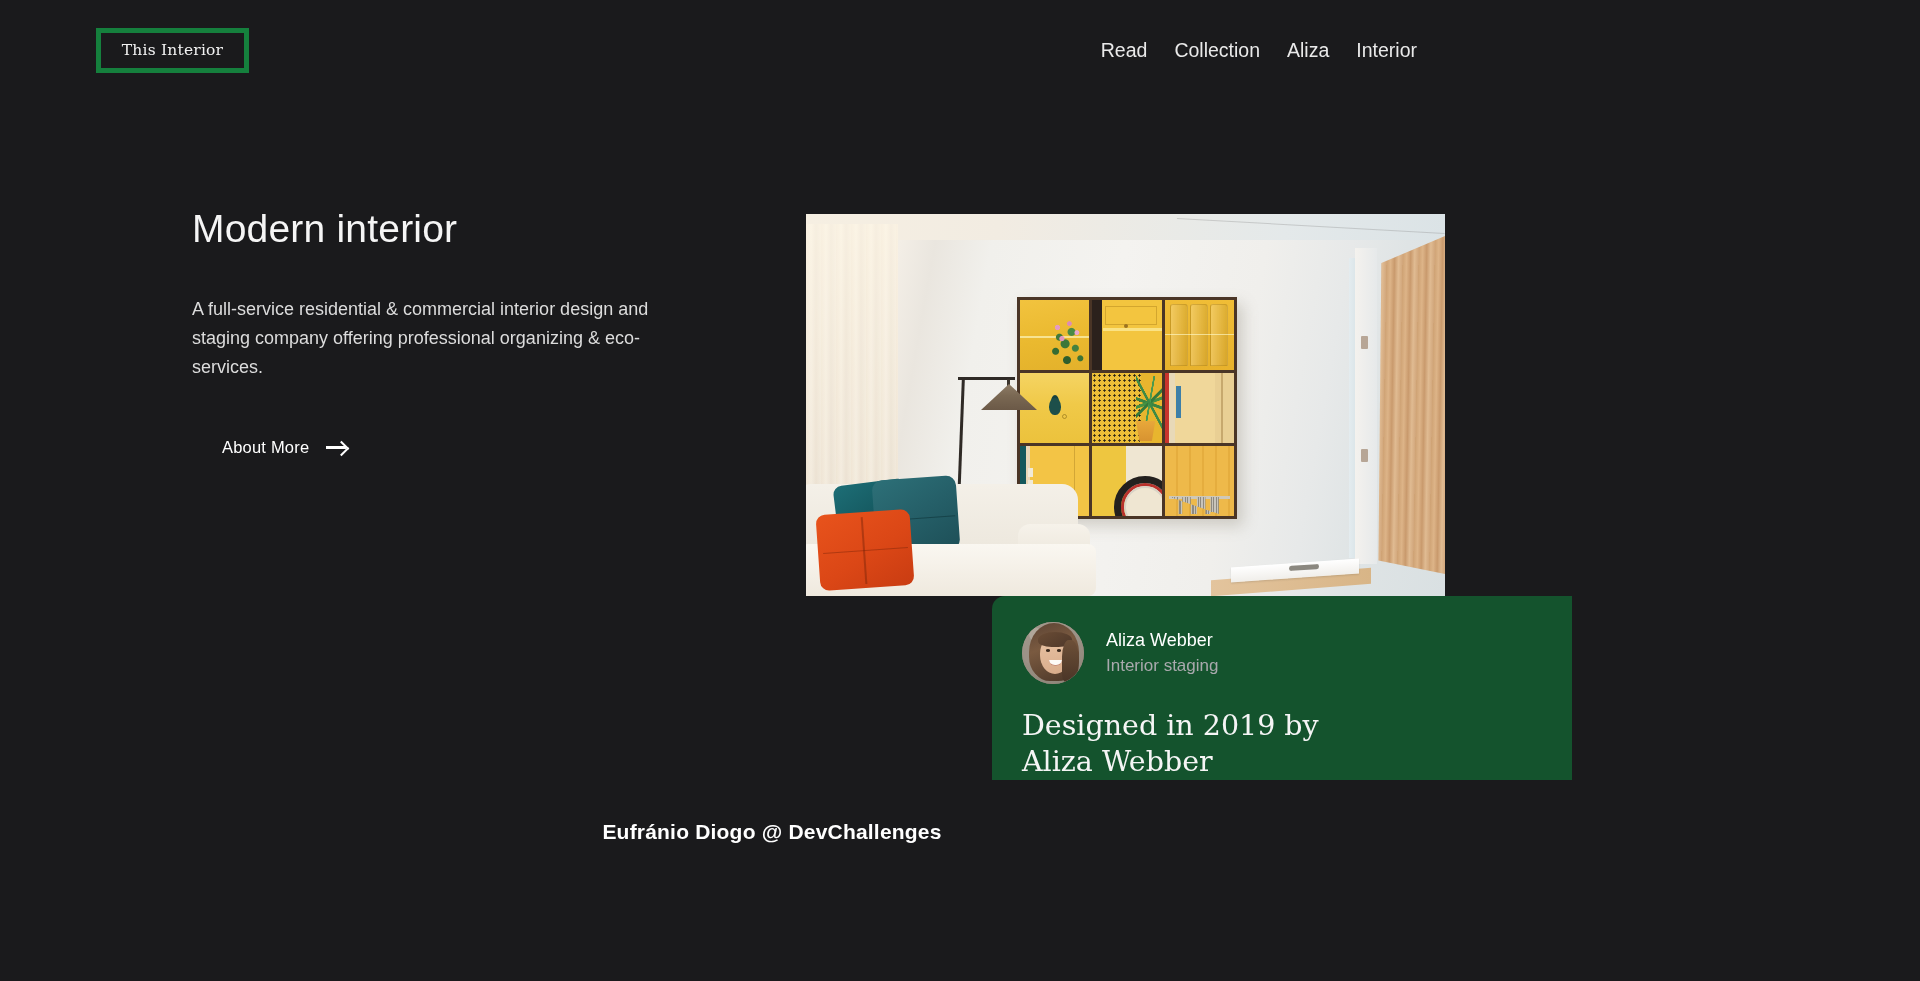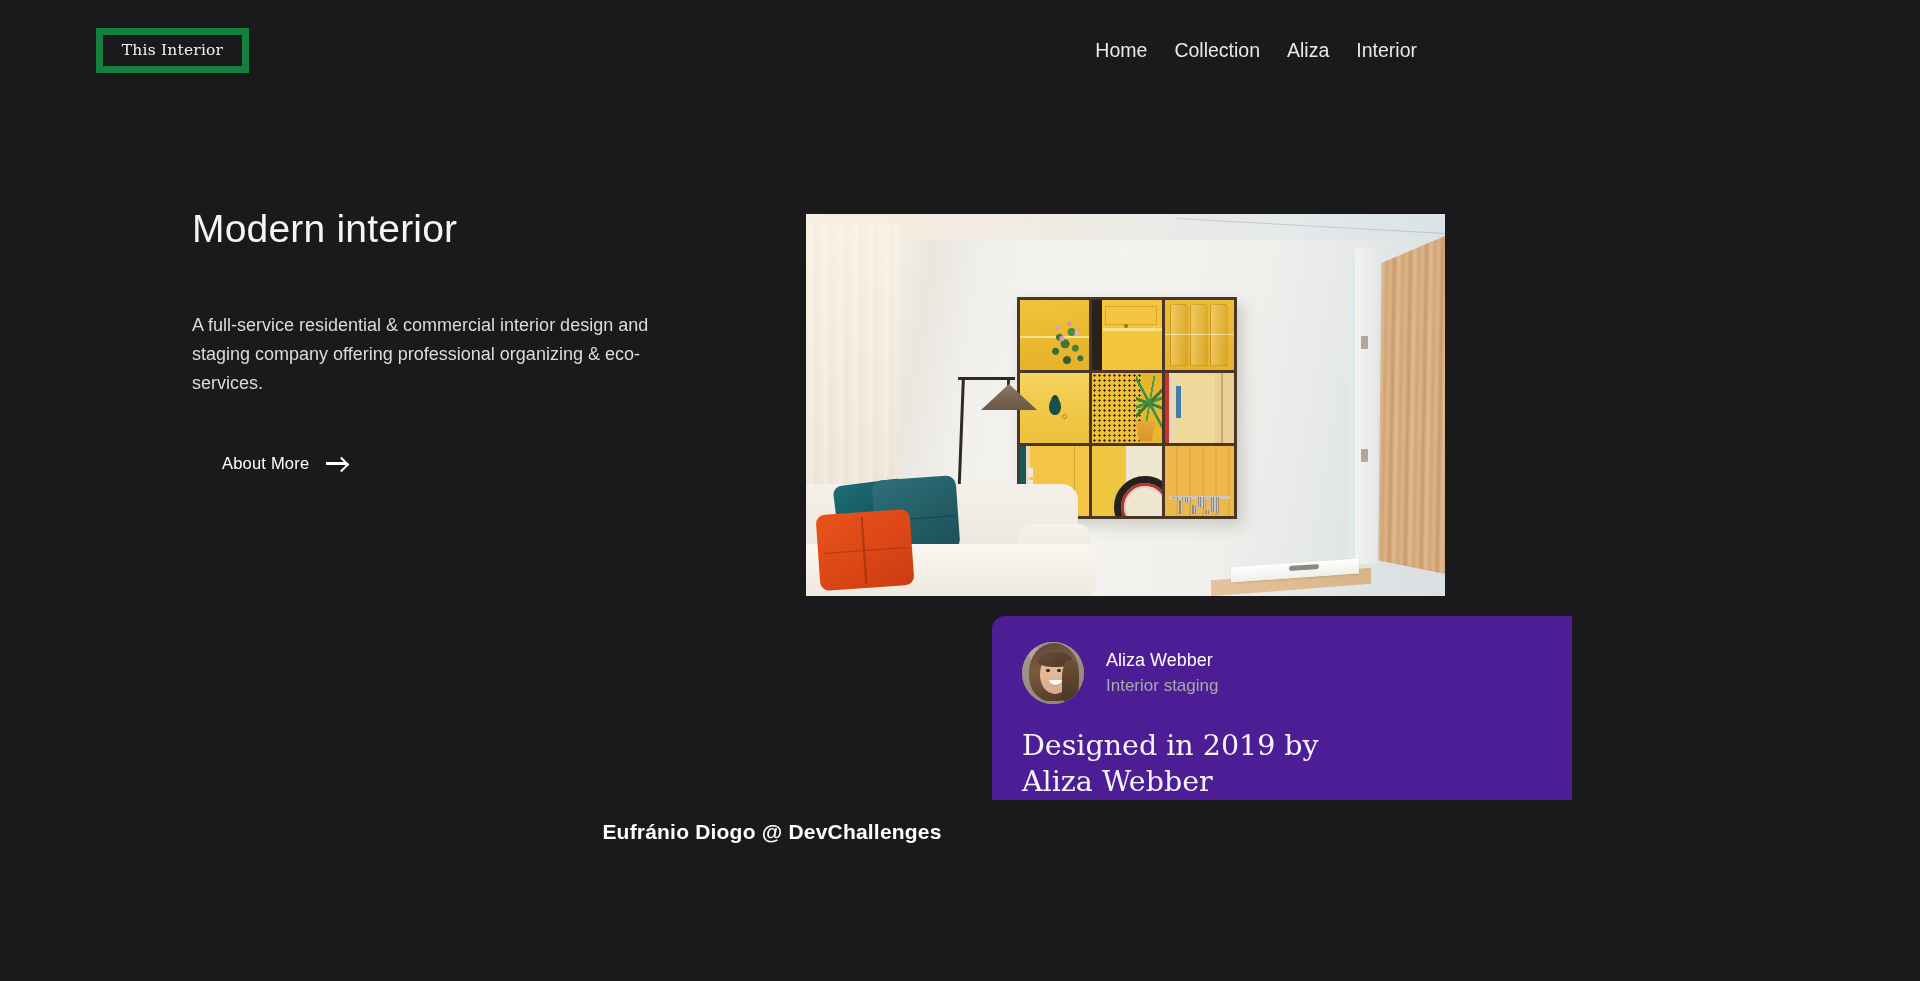--- a/index.html
+++ b/index.html
@@ -26,21 +26,21 @@
     height: 100px;
     display: flex;
     align-items: center;
     justify-content: space-between;
     padding: 0 96px 0 96px;
   }
 
   .logo-box {
     width: 153px;
     height: 45px;
-    border: 7px solid #15803d;
+    border: 5px solid #15803d;
     display: flex;
     align-items: center;
     justify-content: center;
     cursor: pointer;
   }
   .logo-text {
     font-family: "DejaVu Serif", serif;
     font-size: 15.5px;
     color: #f2f2f2;
     letter-spacing: 0.2px;
@@ -70,21 +70,21 @@
   }
   .hero-title {
     font-family: Liberation Sans, sans-serif;
     font-size: 39px;
     font-weight: 400;
     color: #f5f5f5;
     letter-spacing: 0.2px;
     line-height: 1.1;
   }
   .hero-desc {
-    margin-top: 60px;
+    margin-top: 44px;
     font-family: "Liberation Sans", sans-serif;
     font-size: 18px;
     line-height: 29px;
     color: #dcdcdc;
     width: 462px;
   }
 
   .read-more {
     margin-top: 52px;
     margin-left: 30px;
@@ -499,24 +499,24 @@
     width: 30px; height: 5px;
     background: #8b8880;
     border-radius: 3px;
     transform: skewY(-4deg);
   }
 
   
   .designer-card {
     position: absolute;
     left: 992px;
-    top: 616px;
+    top: 596px;
     width: 580px;
     padding: 26px 0 0 30px;
-    background: #4c1d95;
+    background: #14532d;
     border-radius: 13px 0 0 0;
     z-index: 5;
   }
   .designer-head {
     display: flex;
     align-items: center;
     gap: 22px;
   }
   .avatar {
     width: 62px; height: 62px;
@@ -621,21 +621,21 @@
 </style>
 </head>
 <body>
 
 <header class="header">
   <div class="logo-box">
     <span class="logo-text">This Interior</span>
   </div>
 
   <nav class="nav">
-    <a class="nav-link" href="#">Home</a>
+    <a class="nav-link" href="#">Read</a>
     <a class="nav-link" href="#">Collection</a>
     <a class="nav-link" href="#">Aliza</a>
     <a class="nav-link" href="#">Interior</a>
   </nav>
 </header>
 
 <section class="hero-text">
   <h1 class="hero-title">Modern interior</h1>
   <p class="hero-desc">A full-service residential &amp; commercial interior design and staging company offering professional organizing &amp; eco-services.</p>
   <button class="read-more">

